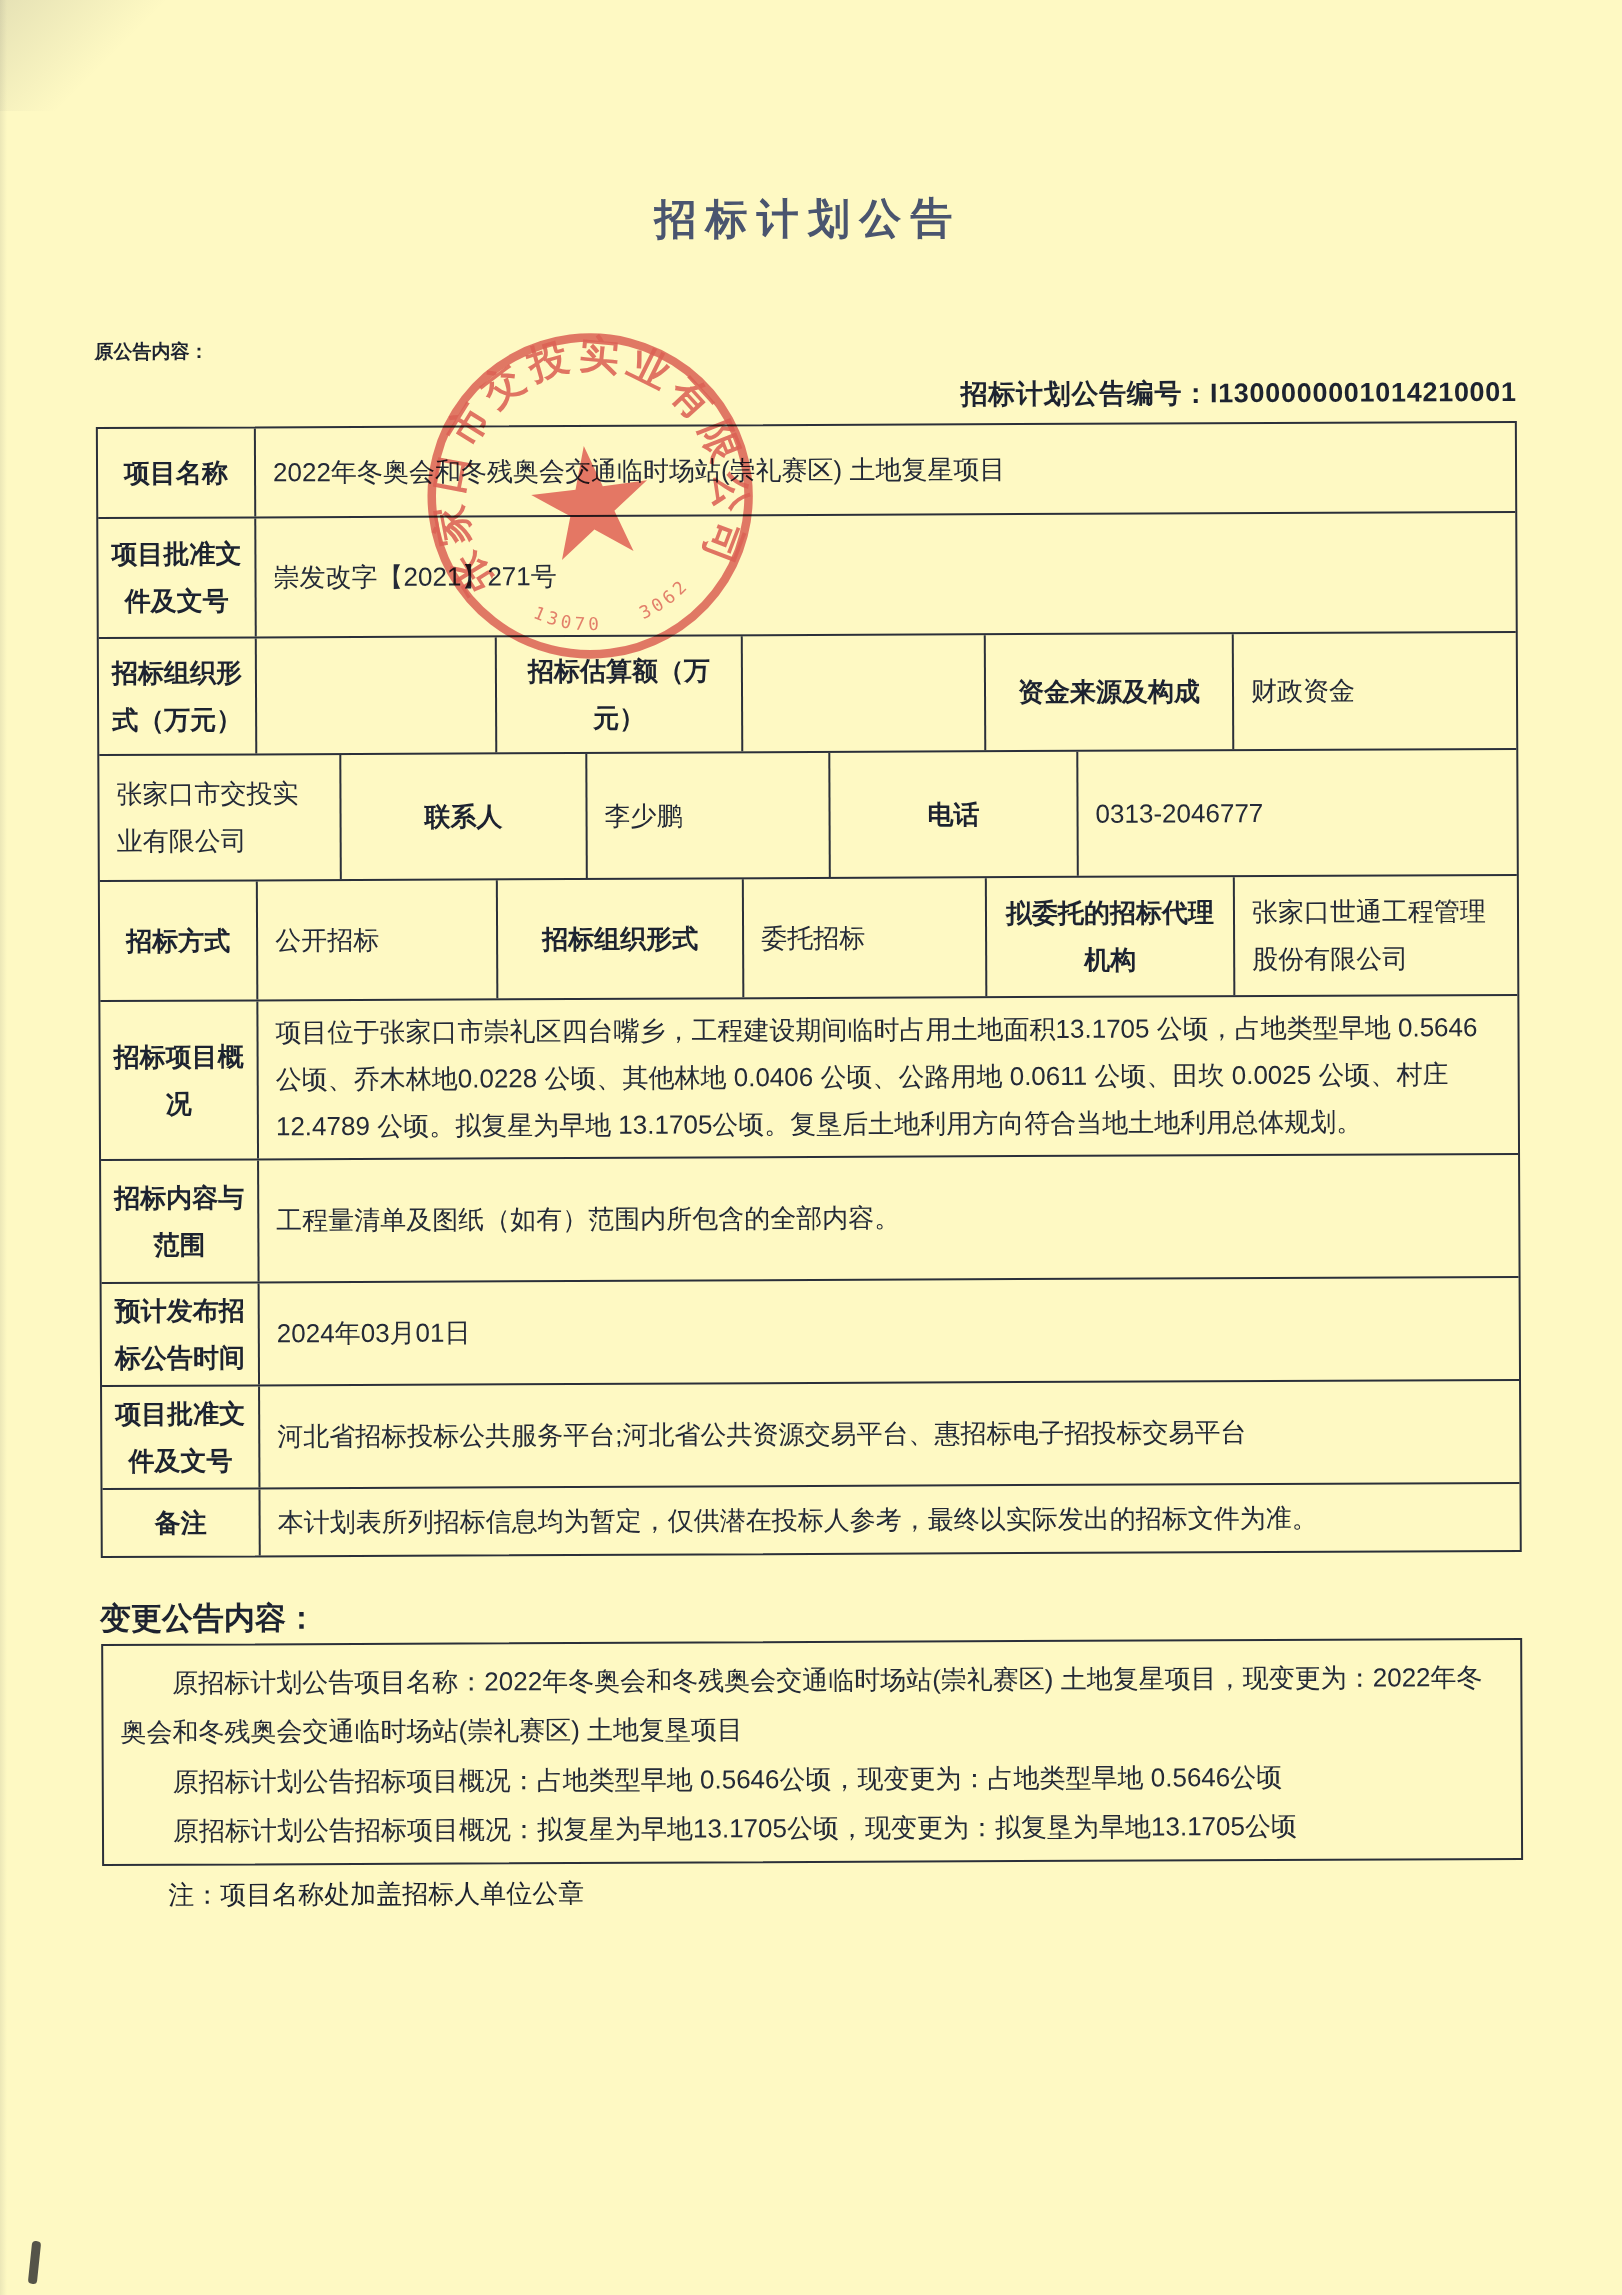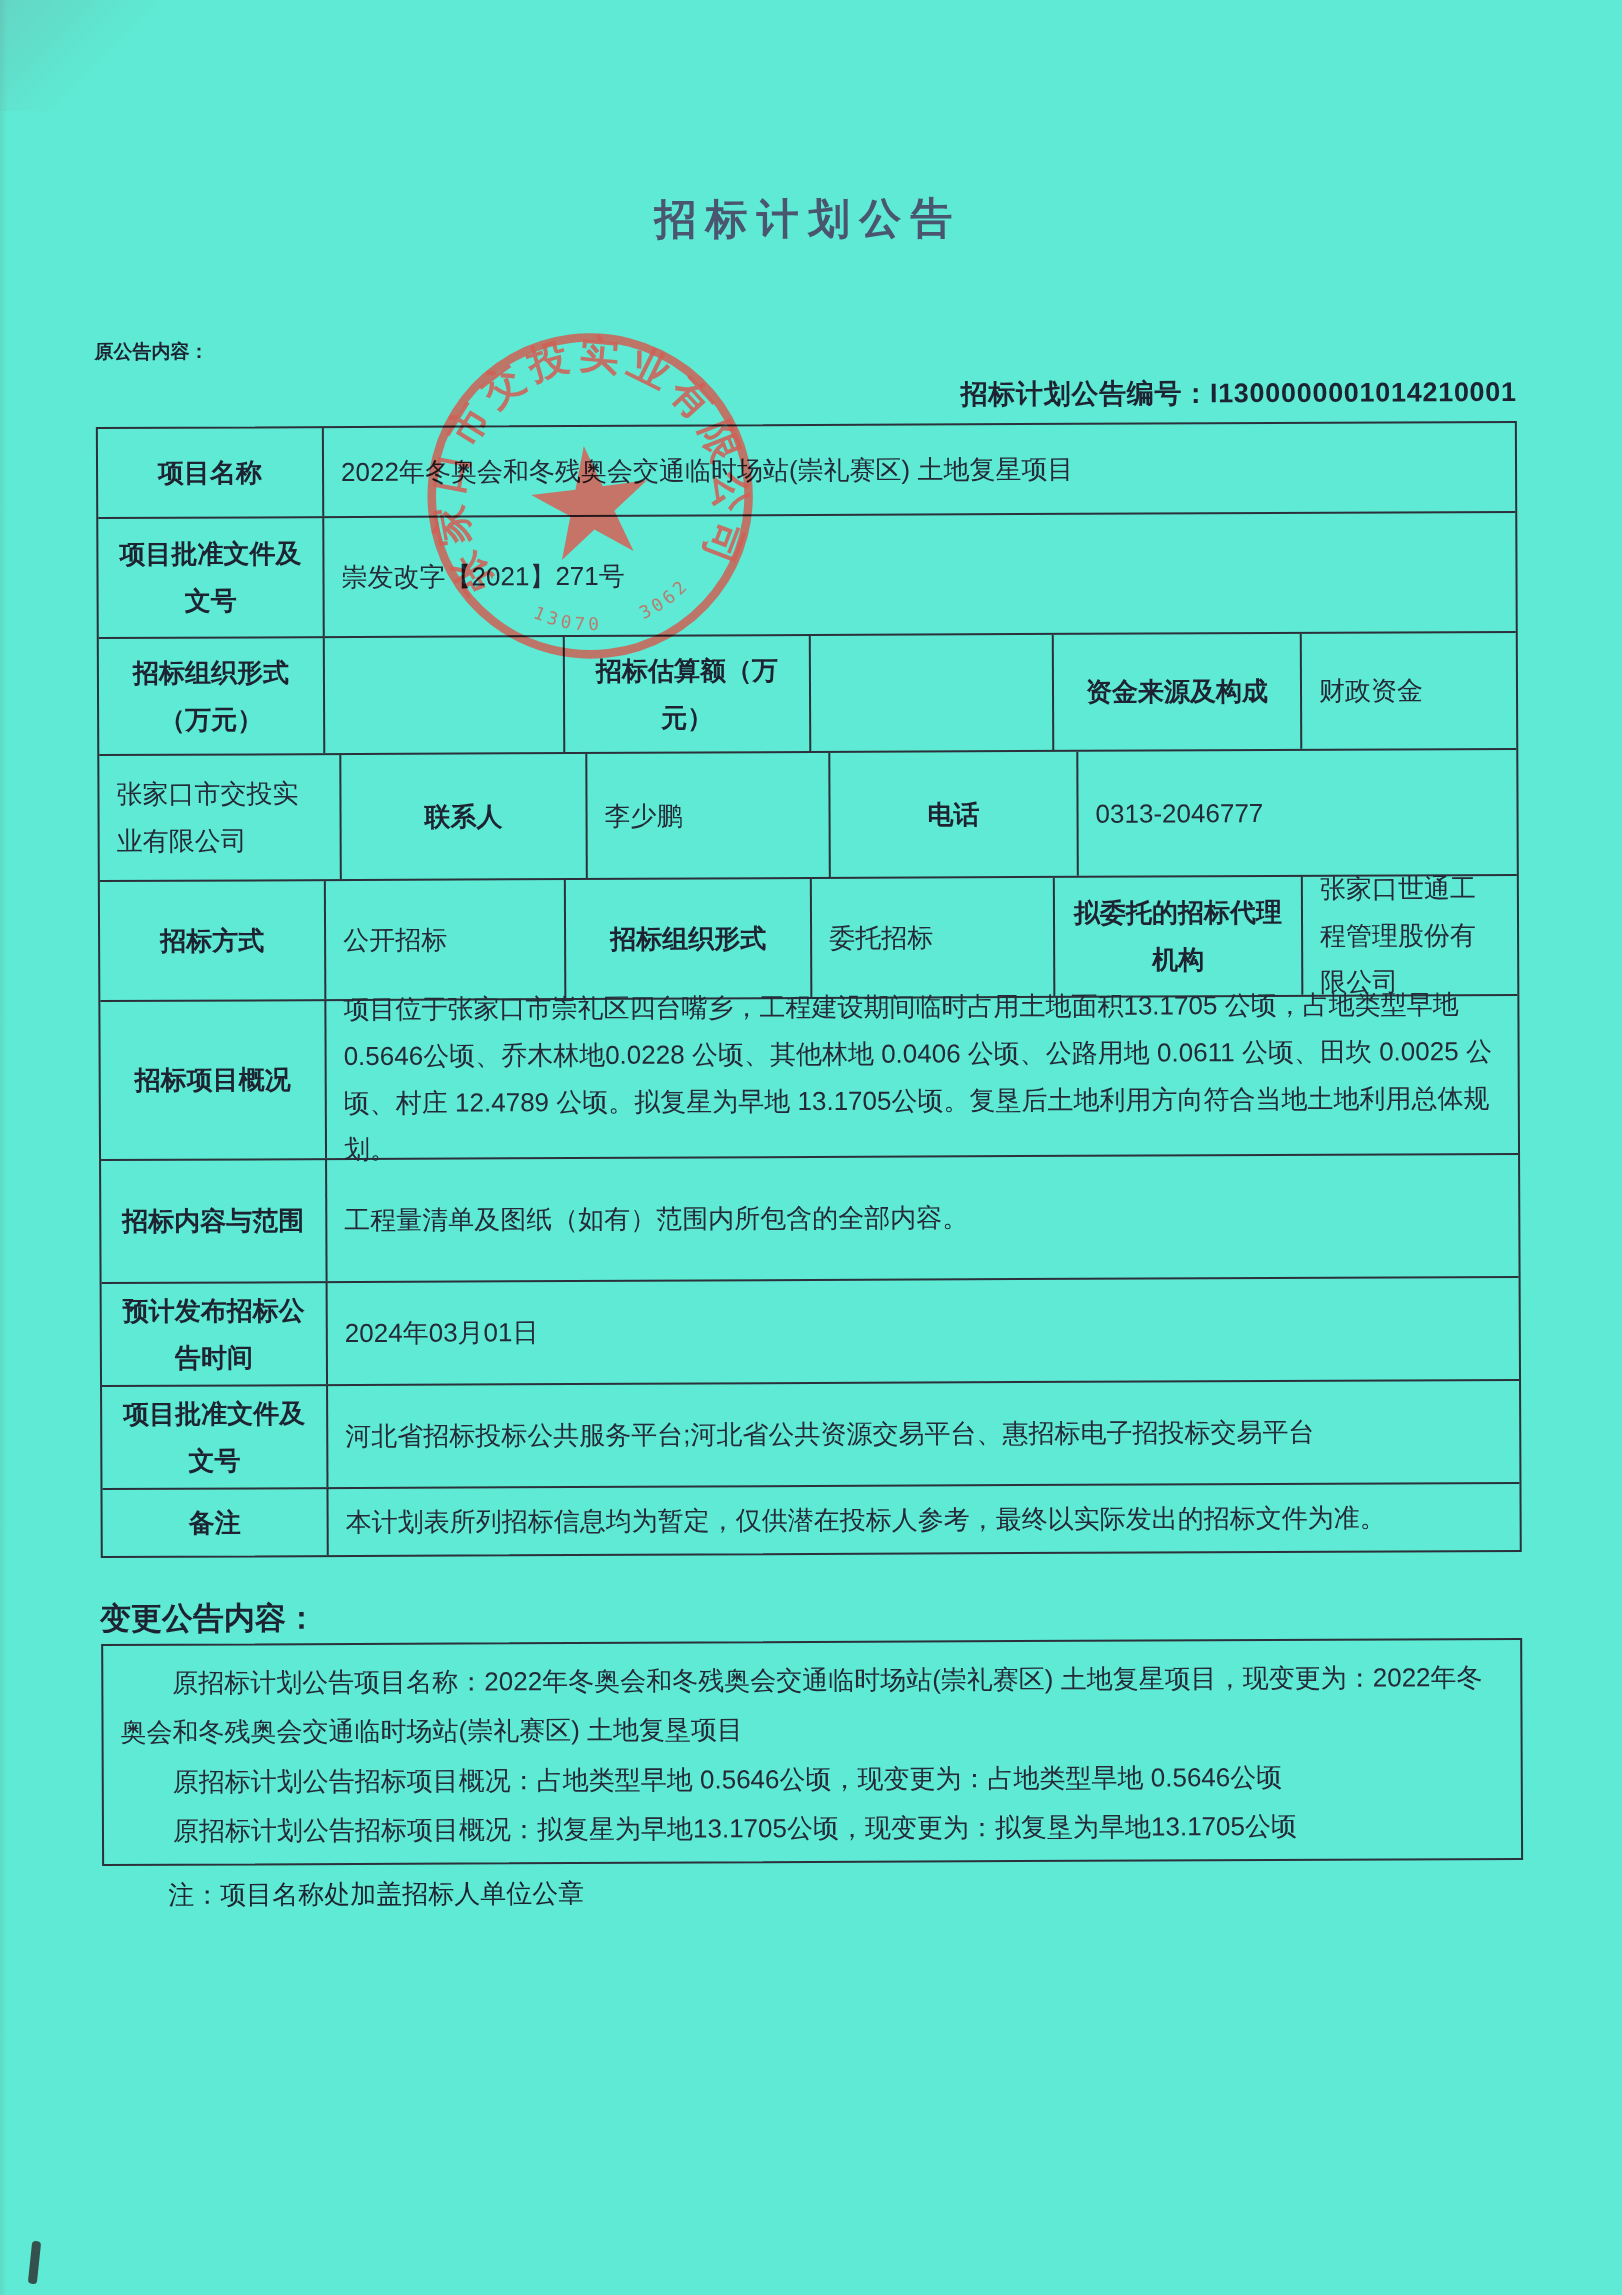--- a/index.html
+++ b/index.html
@@ -6,21 +6,21 @@
     --ink:#242a37;
     --ink-strong:#1d2330;
     --title:#4a556f;
     --line:#2b303a;
     --red:#d8544a;
   }
   html,body{margin:0;padding:0;background:#e8e8e8;}
   .page{
     position:relative;
     width:1622px;height:2295px;
-    background:#5eead4;
+    background:#fef9c3;
     overflow:hidden;
     font-family:"Liberation Sans","DejaVu Sans",sans-serif;
     color:var(--ink);
   }
   
   .scan-corner{
     position:absolute;left:0;top:0;width:170px;height:111px;
     background:linear-gradient(135deg,rgba(120,120,120,.18),rgba(255,255,255,0) 60%);
   }
   .scan-edge{
@@ -73,21 +73,21 @@
     justify-content:center;text-align:center;
     font-weight:bold;color:var(--ink-strong);
     padding:5.2px 11.8px;
   }
   .td.hcell{
     justify-content:center;text-align:center;
     font-weight:bold;color:var(--ink-strong);
   }
   .td.value{justify-content:flex-start;text-align:left;}
   
-  .c1{width:224px;flex:none;}
+  .c1{width:156px;flex:none;}
   .cRest{flex:1;}
   .c2{width:240px;flex:none;}
   .c3{width:246px;flex:none;}
   .c4{width:243px;flex:none;}
   .c5{width:248px;flex:none;}
   .c6{flex:1;}
   
   .r1{height:88px;} .r2{height:118px;} .r3{height:115px;}
   .r4{height:124px;} .r5{height:118px;} .r6{height:157px;}
   .r7{height:121px;} .r8{height:101px;} .r9{height:101px;} .r10{height:66px;}

